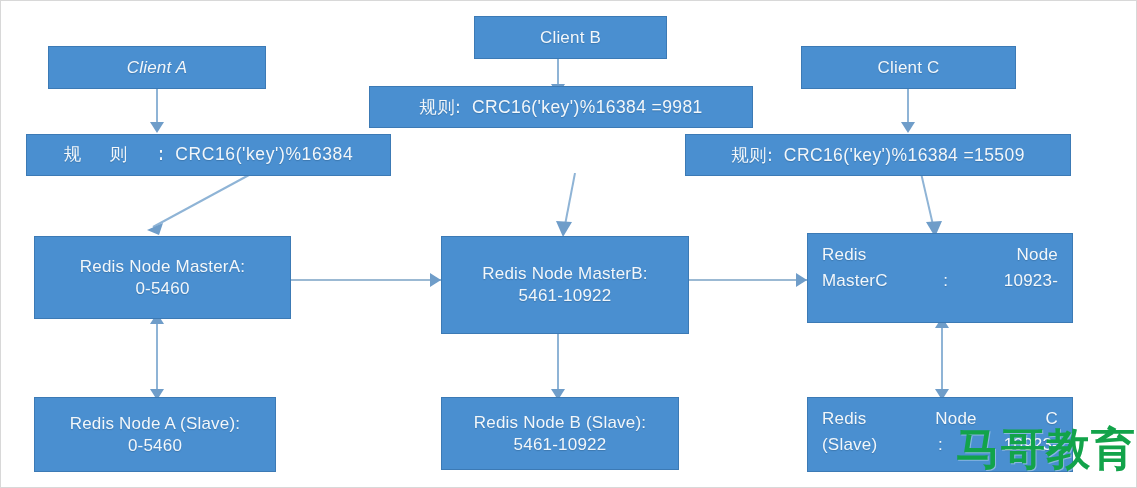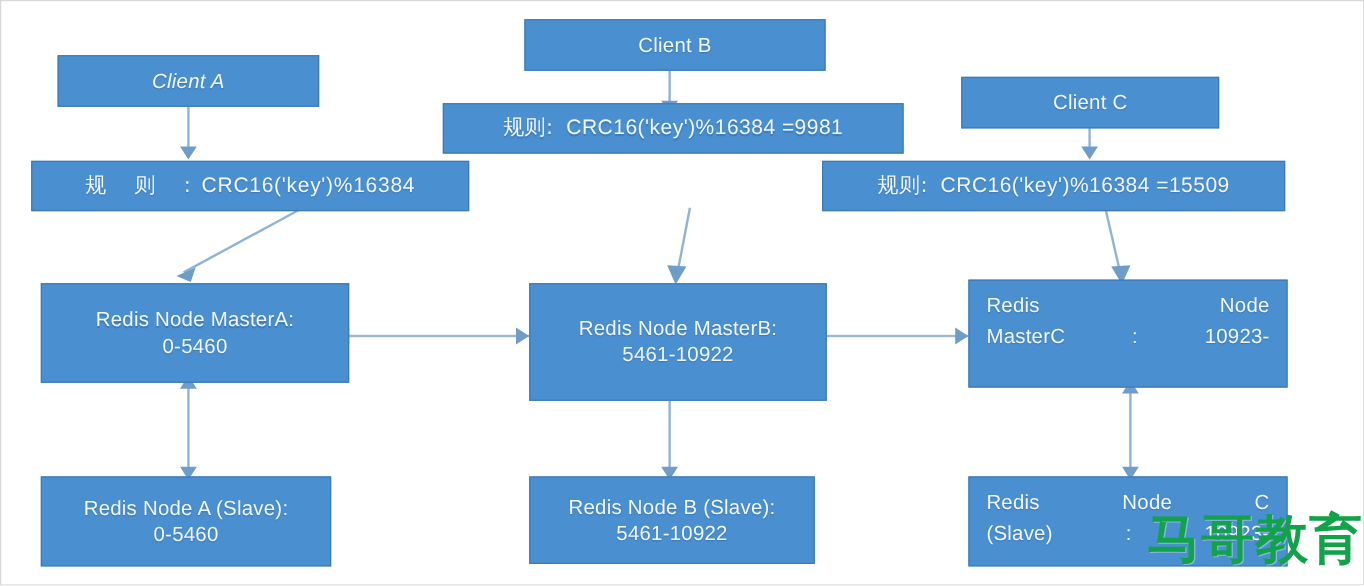--- a/index.html
+++ b/index.html
@@ -35,21 +35,21 @@
   }
   .node .ln { display: block; white-space: nowrap; }
 
   
   .client { font-size: 17px; }
 
   
   .rule { font-size: 17.5px; }
   .rule .ln { letter-spacing: 0.4px; }
   .rule-a .ln { letter-spacing: 0.6px; }
-  .rule-a .cn { letter-spacing: 9px; }
+  .rule-a .cn { letter-spacing: 9px; font-family: Liberation Mono, monospace; }
   .cn { font-family: "DejaVu Sans", "Liberation Sans", sans-serif; }
 
   
   .redis { font-size: 17px; }
 
   
   .redis-c {
     display: block;
     text-align: justify;
     text-align-last: justify;
@@ -158,25 +158,25 @@
   <div class="arrow arr-down" style="left:550px; top:388px;"></div>
 
   <div class="vline" style="left:940px; top:322px; height:74px;"></div>
   <div class="arrow arr-up" style="left:934px; top:316px;"></div>
   <div class="arrow arr-down" style="left:934px; top:388px;"></div>
 
   <div class="node client" style="left:47px; top:45px; width:218px; height:43px;font-style:italic;">
     <span class="ln">Client A</span>
   </div>
 
-  <div class="node client" style="left:436px; top:15px; width:251px; height:43px;">
+  <div class="node client" style="left:473px; top:15px; width:193px; height:43px;">
     <span class="ln">Client B</span>
   </div>
 
-  <div class="node client" style="left:800px; top:45px; width:215px; height:43px;margin-top:18px;">
+  <div class="node client" style="left:800px; top:45px; width:215px; height:43px;">
     <span class="ln">Client C</span>
   </div>
 
   <div class="node rule rule-a" style="left:25px; top:133px; width:365px; height:42px;">
     <span class="ln">
       <span class="cn">规 则 :</span><span>CRC16('key')%16384</span>
     </span>
   </div>
 
   <div class="node rule" style="left:368px; top:85px; width:384px; height:42px;">

